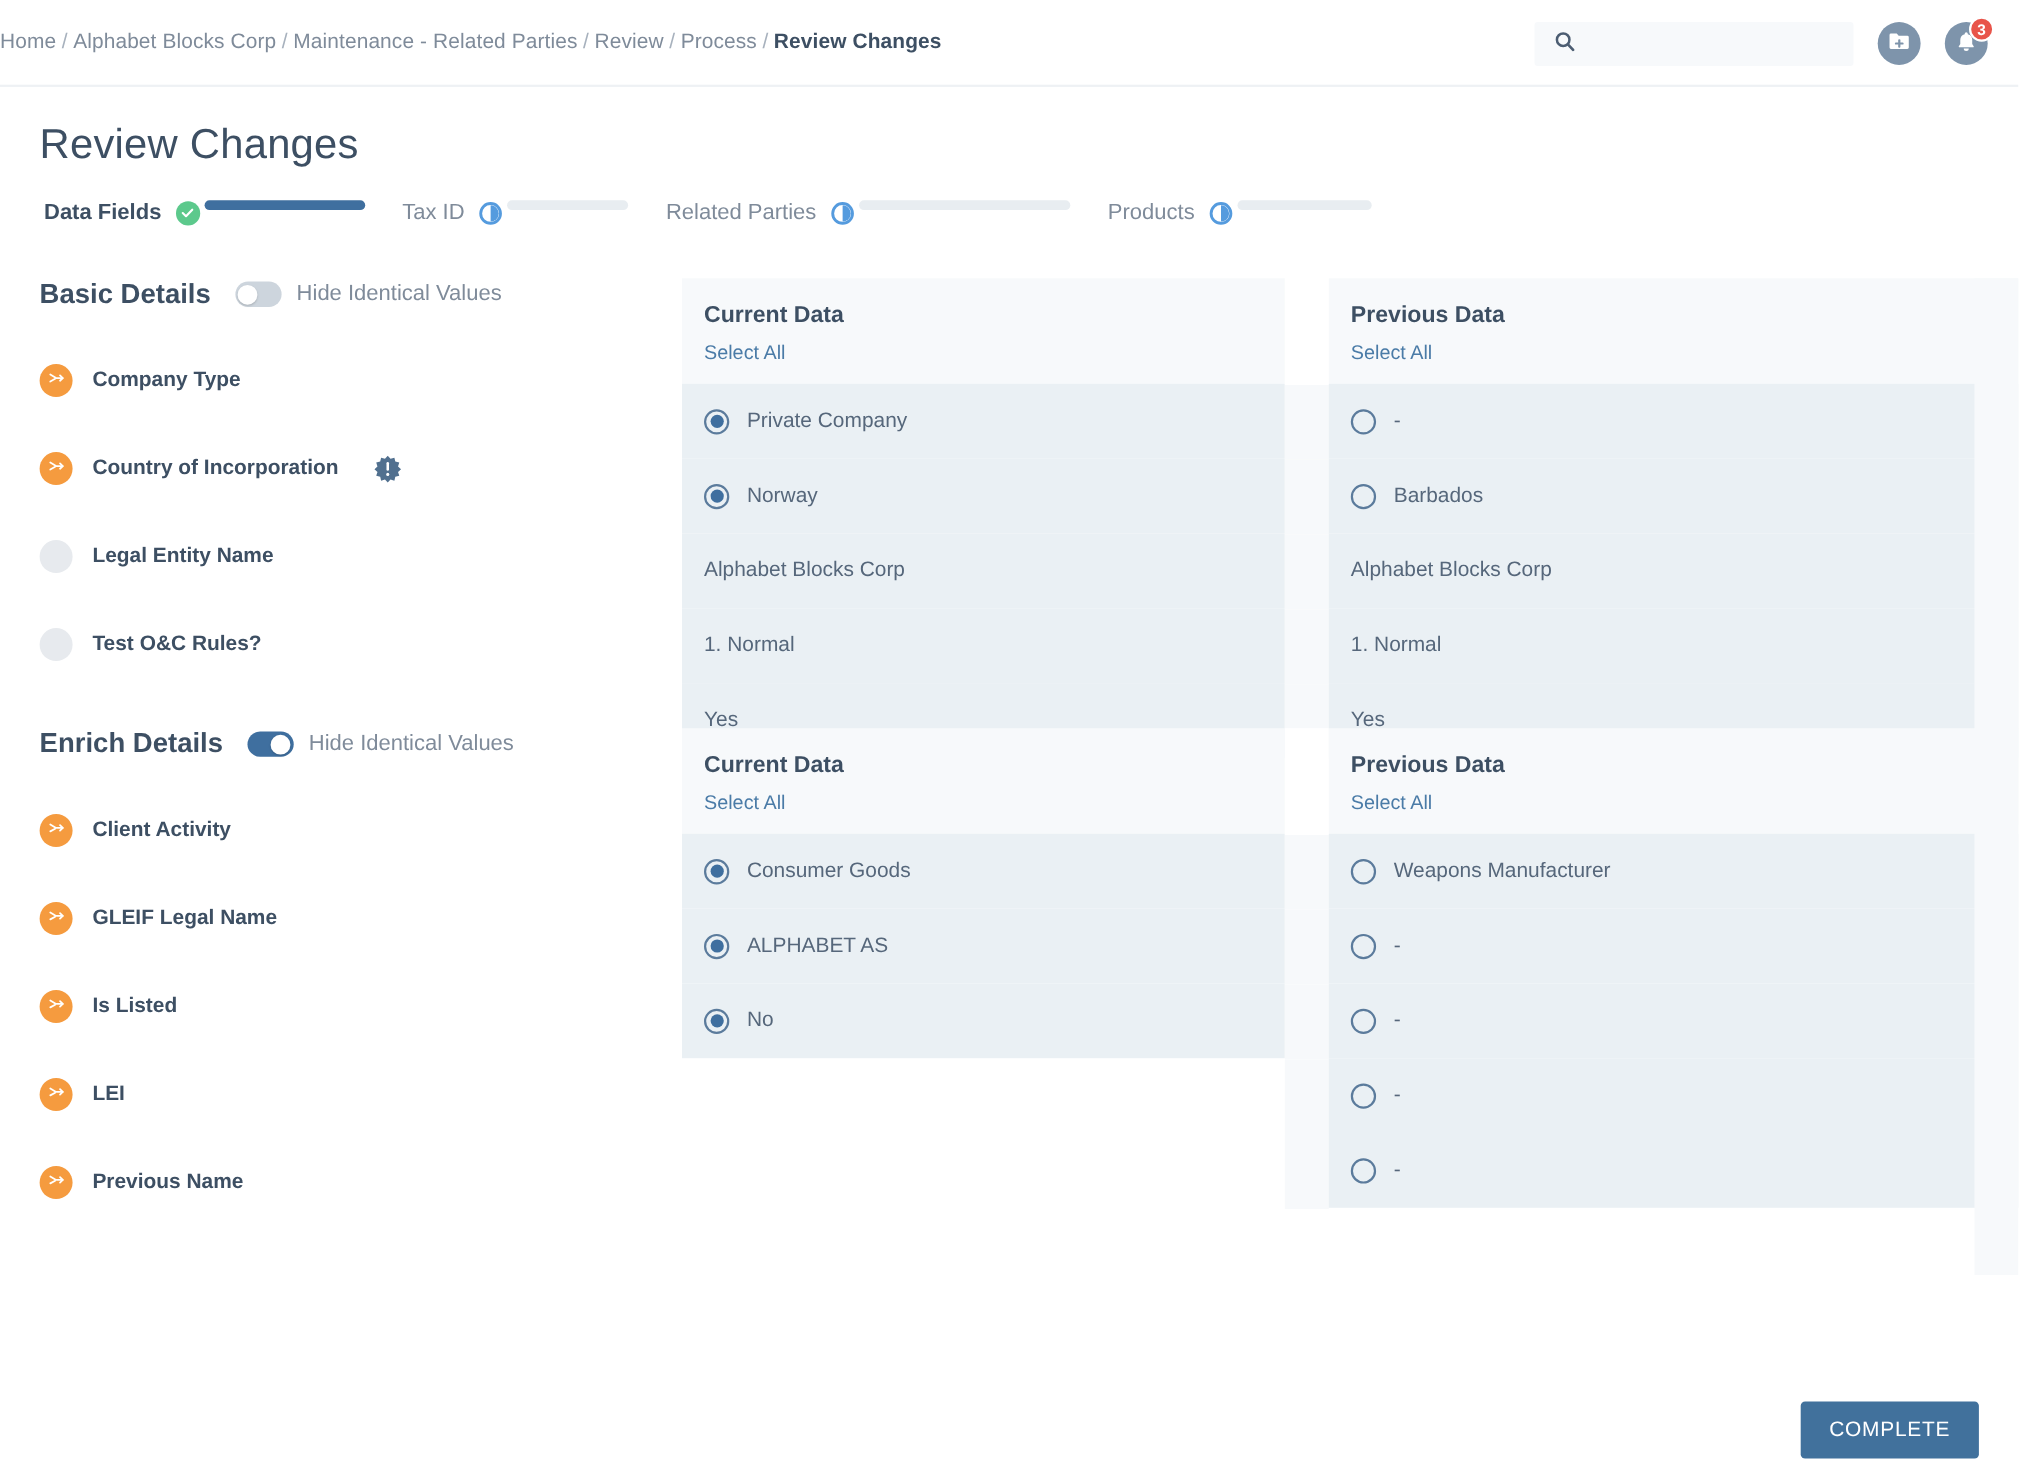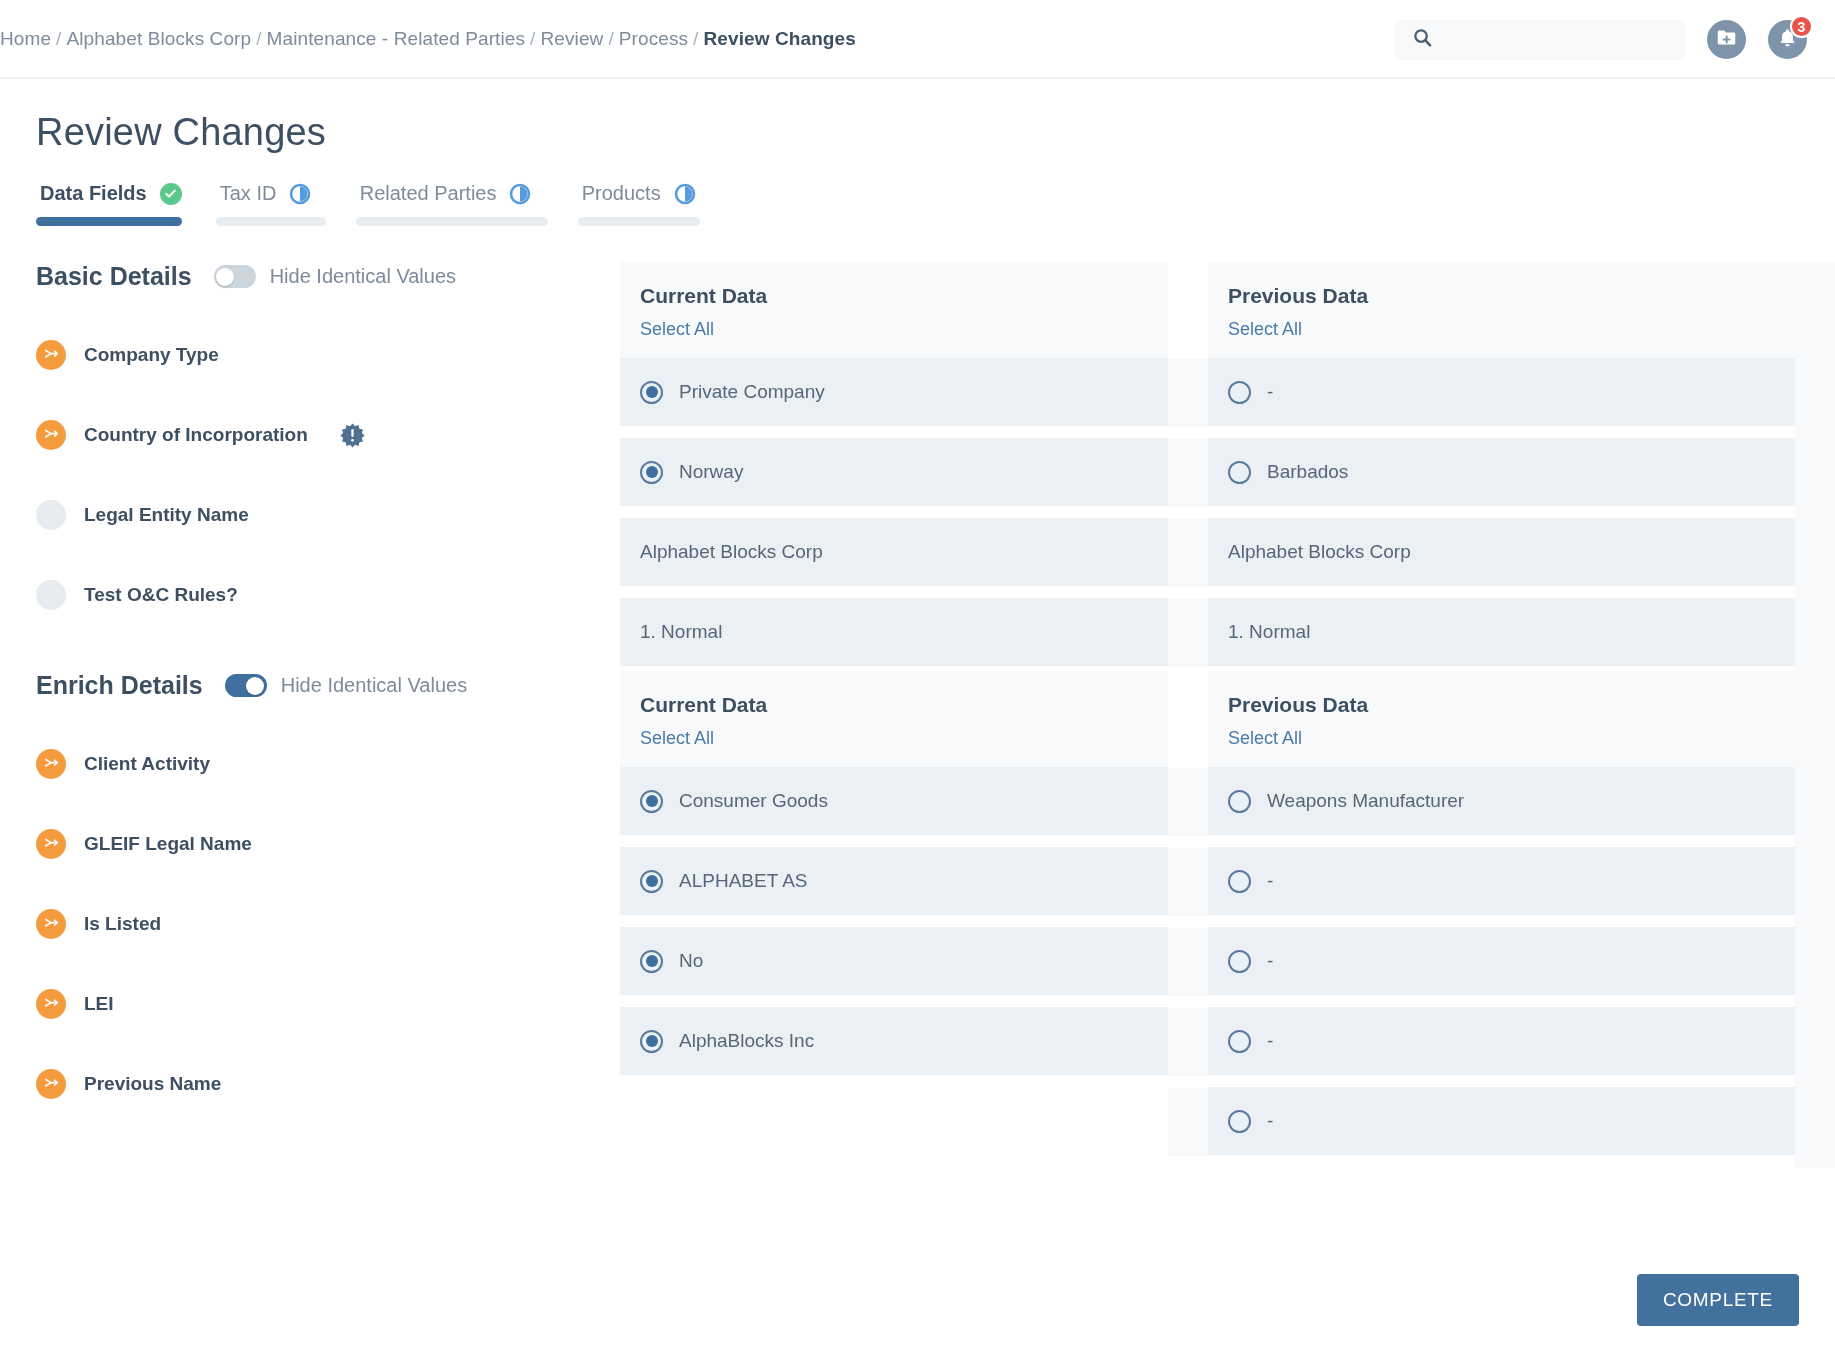--- a/index.html
+++ b/index.html
@@ -91,21 +91,20 @@
   }
 
   
   .tabs {
     margin: 28px 0 0 36px;
     display: flex;
     gap: 0;
   }
   .tab {
     display: flex;
-    flex-direction: column;
     margin-right: 30px;
     cursor: pointer;
   }
   .tab-row {
     display: flex;
     align-items: center;
     gap: 13px;
     padding: 0 4px 12px 4px;
   }
   .tab-label { font-size: 20px; color: #7f8b9a; white-space: nowrap; }
@@ -207,21 +206,20 @@
     display: inline-block;
   }
   .gap .col-head { background: #ffffff; }
 
   .cell {
     height: 68px;
     background: #eaf0f4;
     display: flex;
     align-items: center;
     padding-left: 20px;
-    margin-bottom: 12px;
     gap: 16px;
   }
   .cell.blank { background: #f7f9fb; padding-left: 0; }
   .cell-text { font-size: 19px; color: #56677b; white-space: nowrap; }
 
   .radio {
     width: 23px; height: 23px;
     border-radius: 50%;
     border: 2.5px solid #5b7b9c;
     flex: none;
@@ -543,26 +541,20 @@
                 <span class="dot"></span>
               </span>
               <span class="cell-text">ALPHABET AS</span>
             </div>
             <div class="cell">
               <span class="radio checked">
                 <span class="dot"></span>
               </span>
               <span class="cell-text">No</span>
             </div>
-            <div class="cell">
-              <span class="radio checked">
-                <span class="dot"></span>
-              </span>
-              <span class="cell-text">AlphaBlocks Inc</span>
-            </div>
           </div>
           <div class="col gap">
             <div class="col-head" style="height: 97px;">&nbsp;</div>
             <div class="cell blank"></div>
             <div class="cell blank"></div>
             <div class="cell blank"></div>
             <div class="cell blank"></div>
             <div class="cell blank"></div>
           </div>
           <div class="col previous">

